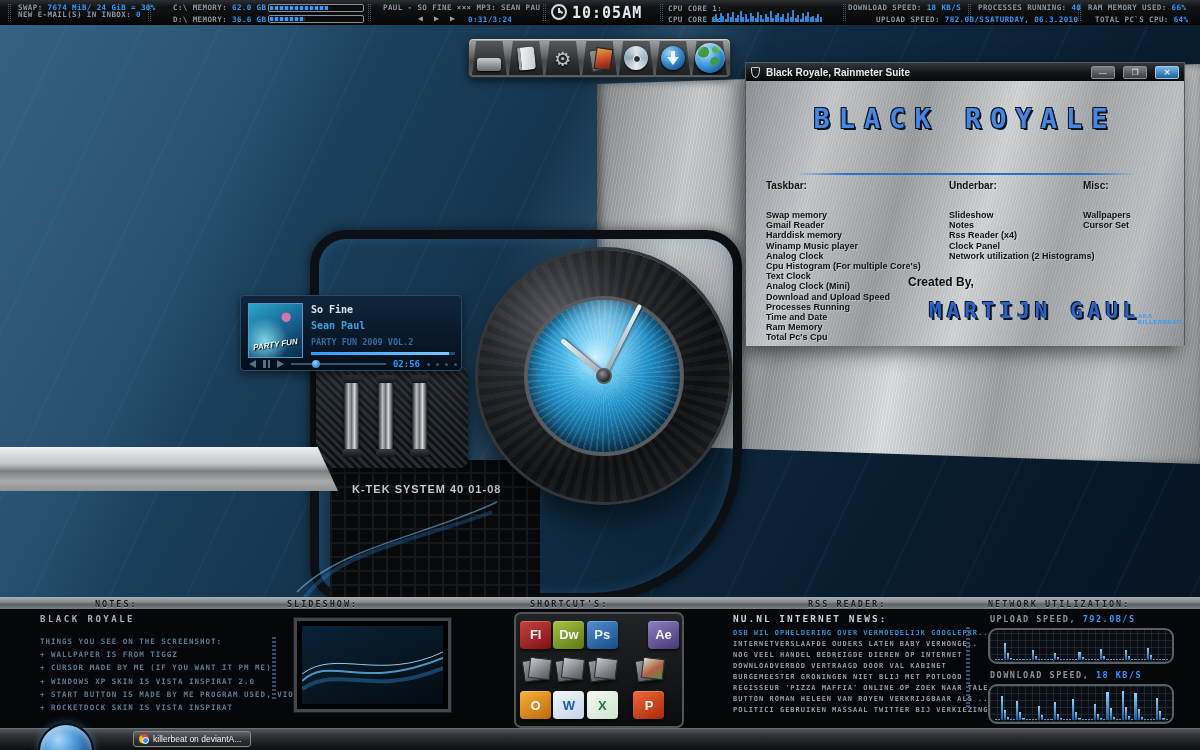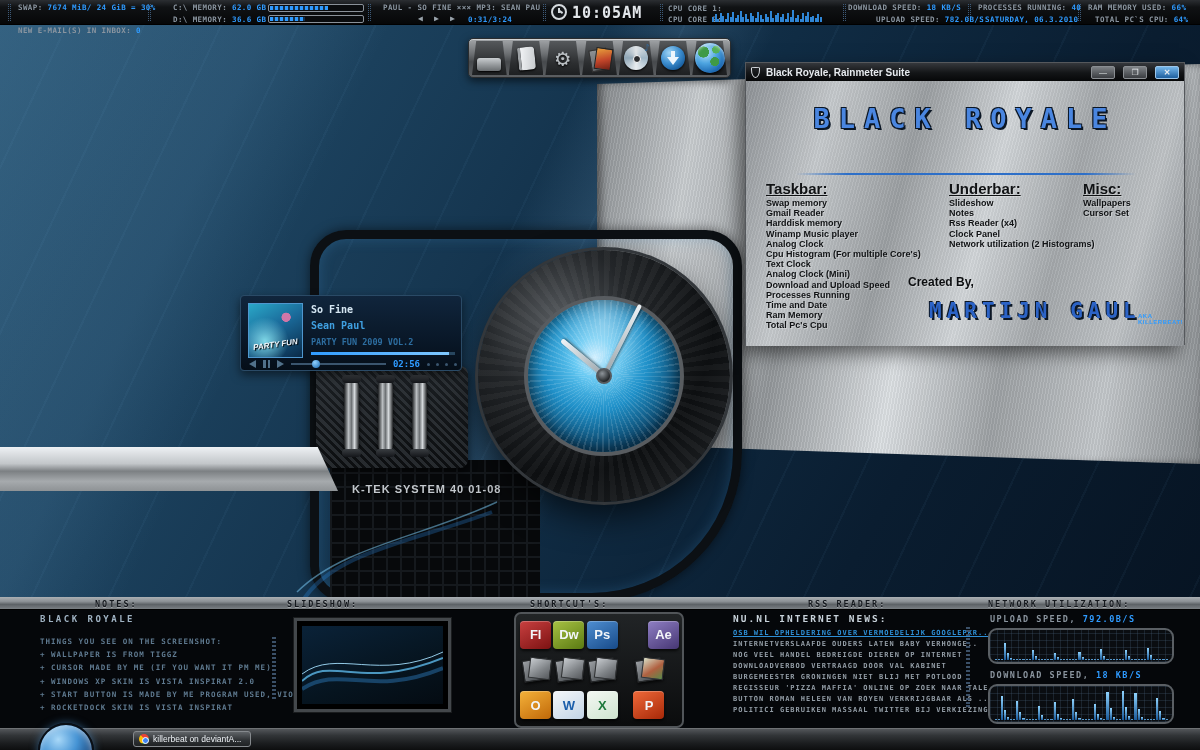--- a/index.html
+++ b/index.html
@@ -151,21 +151,21 @@
       linear-gradient(105deg, #8e9296 0%, #c6cacd 18%, #9b9fa2 36%, #d2d6d9 54%, #a4a8ab 70%, #bfc3c6 86%, #8e9296 100%); }
   .suite-heading { position:absolute; left:0; right:0; top:22px; text-align:center;
     font-family:"DejaVu Sans Mono",monospace; font-size:27px; font-weight:bold; letter-spacing:9px;
     color:#4a86e0; text-shadow:2px 2px 0 #0b1624, -1px -1px 0 #0b1624, 1px -1px 0 #0b1624, -1px 1px 0 #0b1624; }
   .suite-sub { position:absolute; left:0; right:0; top:74px; text-align:center;
     font-size:11px; font-weight:bold; color:#0c0e10; text-shadow:1px 1px 0 rgba(255,255,255,.35); }
   .suite-rule { position:absolute; left:50px; top:92px; width:340px; height:2px;
     background:linear-gradient(90deg, rgba(40,110,200,0), #2d6fc8 15%, #2d6fc8 85%, rgba(40,110,200,0)); }
   .suite-col { position:absolute; top:99px; font-size:9px; font-weight:bold; color:#101214;
     text-shadow:1px 1px 0 rgba(255,255,255,.30); }
-  .suite-col .col-header { margin-bottom:1px; font-size:15px;text-decoration:underline; }
+  .suite-col .col-header { margin-bottom:19px; font-size:10px; }
   .suite-col .list-item { line-height:10.2px; white-space:nowrap; }
   .created-by { position:absolute; left:162px; top:194px; font-size:12px; font-weight:bold; color:#0c0e10;
     text-shadow:1px 1px 0 rgba(255,255,255,.35); }
   .author { position:absolute; left:183px; top:218px; font-family:"DejaVu Sans Mono",monospace;
     font-size:21px; font-weight:bold; letter-spacing:5px; color:#2c63c6;
     text-shadow:2px 2px 0 #0b1624, -1px -1px 0 #0b1624; white-space:nowrap; }
   .author-aka { position:absolute; left:392px; top:232px; font-size:6px; font-weight:bold;
     color:#2f9bff; letter-spacing:.5px; }
 
   
@@ -237,21 +237,21 @@
   .sc-ol { background:linear-gradient(150deg,#f5b23a,#c06808); }
   .sc-wd { background:linear-gradient(150deg,#f4f7fa,#c2d4e6); color:#1b5eab; }
   .sc-xl { background:linear-gradient(150deg,#f4f8f4,#cfe4cf); color:#1f7a3d; }
   .sc-pp { background:linear-gradient(150deg,#ef6a3a,#a82808); }
 
   .rss-header { position:absolute; left:733px; top:16px; font-size:9.5px; font-weight:bold;
     letter-spacing:2px; color:#c8d2da; }
   .rss-list { position:absolute; left:733px; top:31px; }
   .rss-list .list-item { font-size:7px; font-weight:bold; letter-spacing:1px; color:#939da6;
     line-height:11px; white-space:nowrap; cursor:pointer; }
-  .rss-list .list-item:first-child { color:#2e8fd6;text-decoration:underline; }
+  .rss-list .list-item:first-child { color:#2e8fd6; }
 
   .net-label { position:absolute; font-size:8.5px; font-weight:bold; letter-spacing:1.5px; color:#8a949e; white-space:nowrap; }
   .net-label b { color:#2f9bff; }
   .hist { position:absolute; left:988px; width:186px; height:36px; border:2px solid #5a5f64; border-radius:9px;
     background:
       repeating-linear-gradient(90deg, rgba(70,95,120,.28) 0 1px, rgba(0,0,0,0) 1px 7px),
       repeating-linear-gradient(0deg, rgba(70,95,120,.28) 0 1px, rgba(0,0,0,0) 1px 7px),
       #0a0d11;
     display:flex; align-items:flex-end; padding:2px 4px; overflow:hidden; }
   .hist .bar { flex:1; margin:0 .5px; background:linear-gradient(#8fd4ff,#1a5a9a); min-height:1px; }
@@ -307,21 +307,21 @@
     <div class="tb-sep" style="left:8px"></div>
     <div class="tb-sep" style="left:148px"></div>
     <div class="tb-sep" style="left:368px"></div>
     <div class="tb-sep" style="left:543px"></div>
     <div class="tb-sep" style="left:660px"></div>
     <div class="tb-sep" style="left:843px"></div>
     <div class="tb-sep" style="left:968px"></div>
     <div class="tb-sep" style="left:1078px"></div>
 
     <div class="tb" style="left:18px; top:3px"><span>SWAP:</span> <b>7674 MiB/ 24 GiB = 30%</b></div>
-    <div class="tb" style="left:18px; top:26px"><span>NEW E-MAIL(S) IN INBOX:</span> <b>0</b></div>
+    <div class="tb" style="left:18px; top:10px"><span>NEW E-MAIL(S) IN INBOX:</span> <b>0</b></div>
 
     <div class="tb" style="left:173px; top:3px"><span>C:\ MEMORY:</span> <b>62.0 GB USED</b></div>
     <div class="tb-bar" style="top:3.5px">
         <div class="fill" style="width:62%"></div>
       </div>
     <div class="tb" style="left:173px; top:14.5px"><span>D:\ MEMORY:</span> <b>36.6 GB USED</b></div>
     <div class="tb-bar" style="top:15px">
         <div class="fill" style="width:37%"></div>
       </div>
 

